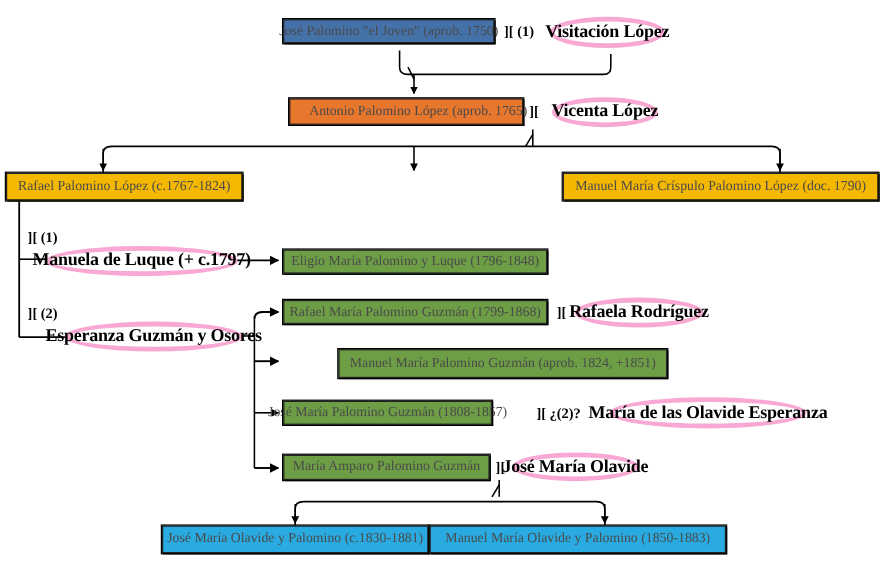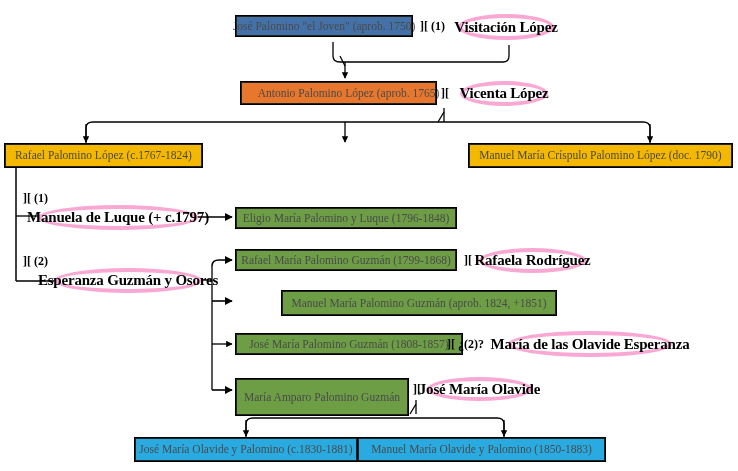--- a/index.html
+++ b/index.html
@@ -114,24 +114,24 @@
   <div class="oval" style="left:54px;top:268px;width:148px;height:25px;">Esperanza Guzmán y Osores</div>
 
   <div class="node green" style="left:236px;top:208px;width:220px;height:20px;">Eligio María Palomino y Luque (1796-1848)</div>
 
   <div class="node green" style="left:236px;top:250px;width:220px;height:20px;">Rafael María Palomino Guzmán (1799-1868)</div>
   <div class="mark" style="left:464px;top:253px;">][</div>
   <div class="oval" style="left:479px;top:248px;width:107px;height:25px;">Rafaela Rodríguez</div>
 
   <div class="node green" style="left:236px;top:291px;width:274px;height:24px;margin-left:46px;">Manuel María Palomino Guzmán (aprob. 1824, +1851)</div>
 
-  <div class="node green" style="left:236px;top:334px;width:226px;height:20px;">José María Palomino Guzmán (1808-1857)</div>
+  <div class="node green" style="left:236px;top:334px;width:174px;height:20px;">José María Palomino Guzmán (1808-1857)</div>
   <div class="mark" style="left:447px;top:337px;">][ ¿(2)?</div>
   <div class="oval" style="left:508px;top:331px;width:164px;height:26px;">María de las Olavide Esperanza</div>
 
-  <div class="node green" style="left:236px;top:379px;width:172px;height:36px;">María Amparo Palomino Guzmán</div>
+  <div class="node green" style="left:236px;top:379px;width:172px;height:21px;">María Amparo Palomino Guzmán</div>
   <div class="mark" style="left:413px;top:382px;">][</div>
   <div class="oval" style="left:427px;top:377px;width:105px;height:24px;">José María Olavide</div>
 
   <div class="node cyan" style="left:135px;top:438px;width:222px;height:23px;">José María Olavide y Palomino (c.1830-1881)</div>
   <div class="node cyan" style="left:358px;top:438px;width:247px;height:23px;">Manuel María Olavide y Palomino (1850-1883)</div>
 
 </div>
 
 </body></html>

